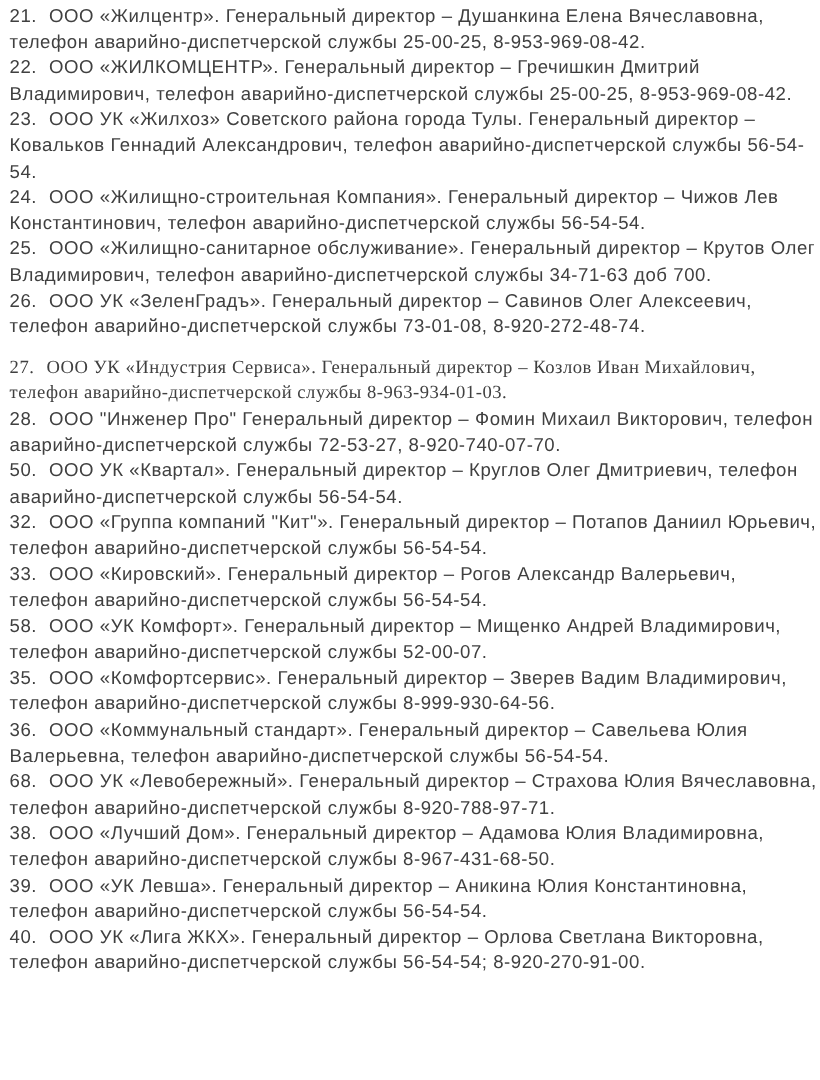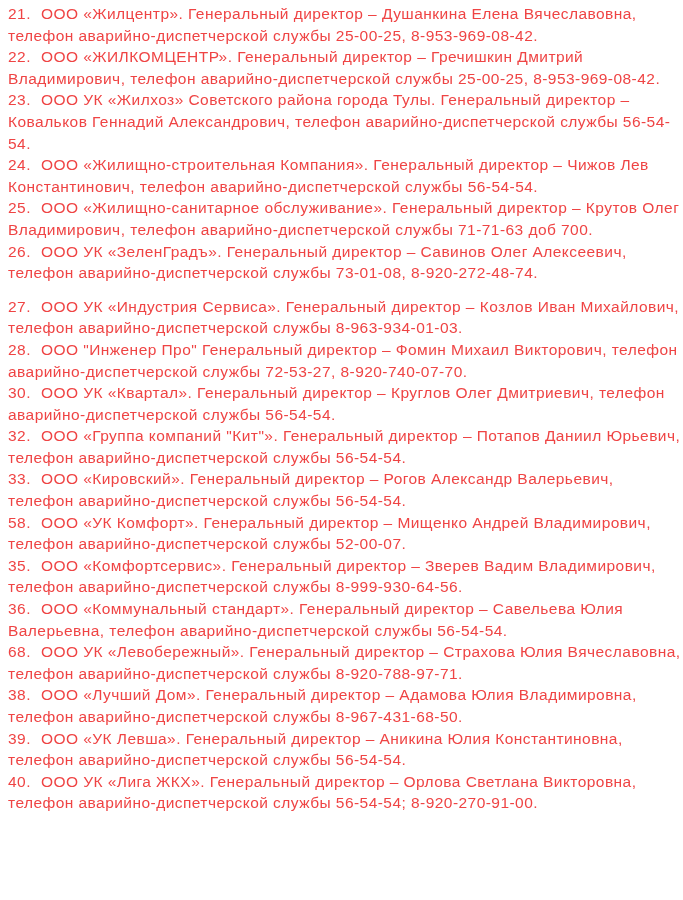--- a/index.html
+++ b/index.html
@@ -24,48 +24,49 @@
     -webkit-font-smoothing: antialiased;
   }
   p.entry {
     margin: 0;
     padding: 0;
     text-align: left;
   }
   
   .doc p.entry:nth-child(7) {
     margin-top: 12px;
+    font-family: Liberation Serif, serif;
   }
   .num {
     display: inline;
     margin-right: 10px;
   }
 </style>
 </head>
 <body style="background: rgb(255, 255, 255);">
 
-<div class="doc" id="list" style="color: #ef4444;">
+<div class="doc" id="list" style="color: #404040;">
   <p class="entry"><span class="num">21.</span><span class="txt">ООО «Жилцентр». Генеральный директор – Душанкина Елена Вячеславовна, телефон аварийно-диспетчерской службы 25-00-25, 8-953-969-08-42.</span></p>
 
   <p class="entry"><span class="num">22.</span><span class="txt">ООО «ЖИЛКОМЦЕНТР». Генеральный директор – Гречишкин Дмитрий Владимирович, телефон аварийно-диспетчерской службы 25-00-25, 8-953-969-08-42.</span></p>
 
   <p class="entry"><span class="num">23.</span><span class="txt">ООО УК «Жилхоз» Советского района города Тулы. Генеральный директор – Ковальков Геннадий Александрович, телефон аварийно-диспетчерской службы 56-54-54.</span></p>
 
   <p class="entry"><span class="num">24.</span><span class="txt">ООО «Жилищно-строительная Компания». Генеральный директор – Чижов Лев Константинович, телефон аварийно-диспетчерской службы 56-54-54.</span></p>
 
-  <p class="entry"><span class="num">25.</span><span class="txt">ООО «Жилищно-санитарное обслуживание». Генеральный директор – Крутов Олег Владимирович, телефон аварийно-диспетчерской службы 71-71-63 доб 700.</span></p>
+  <p class="entry"><span class="num">25.</span><span class="txt">ООО «Жилищно-санитарное обслуживание». Генеральный директор – Крутов Олег Владимирович, телефон аварийно-диспетчерской службы 34-71-63 доб 700.</span></p>
 
   <p class="entry"><span class="num">26.</span><span class="txt">ООО УК «ЗеленГрадъ». Генеральный директор – Савинов Олег Алексеевич, телефон аварийно-диспетчерской службы 73-01-08, 8-920-272-48-74.</span></p>
 
   <p class="entry"><span class="num">27.</span><span class="txt">ООО УК «Индустрия Сервиса». Генеральный директор – Козлов Иван Михайлович, телефон аварийно-диспетчерской службы 8-963-934-01-03.</span></p>
 
   <p class="entry"><span class="num">28.</span><span class="txt">ООО "Инженер Про" Генеральный директор – Фомин Михаил Викторович, телефон аварийно-диспетчерской службы 72-53-27, 8-920-740-07-70.</span></p>
 
 
-  <p class="entry"><span class="num">30.</span><span class="txt">ООО УК «Квартал». Генеральный директор – Круглов Олег Дмитриевич, телефон аварийно-диспетчерской службы 56-54-54.</span></p>
+  <p class="entry"><span class="num">50.</span><span class="txt">ООО УК «Квартал». Генеральный директор – Круглов Олег Дмитриевич, телефон аварийно-диспетчерской службы 56-54-54.</span></p>
 
 
   <p class="entry"><span class="num">32.</span><span class="txt">ООО «Группа компаний "Кит"». Генеральный директор – Потапов Даниил Юрьевич, телефон аварийно-диспетчерской службы 56-54-54.</span></p>
 
   <p class="entry"><span class="num">33.</span><span class="txt">ООО «Кировский». Генеральный директор – Рогов Александр Валерьевич, телефон аварийно-диспетчерской службы 56-54-54.</span></p>
 
   <p class="entry"><span class="num">58.</span><span class="txt">ООО «УК Комфорт». Генеральный директор – Мищенко Андрей Владимирович, телефон аварийно-диспетчерской службы 52-00-07.</span></p>
 
   <p class="entry"><span class="num">35.</span><span class="txt">ООО «Комфортсервис». Генеральный директор – Зверев Вадим Владимирович, телефон аварийно-диспетчерской службы 8-999-930-64-56.</span></p>
 

